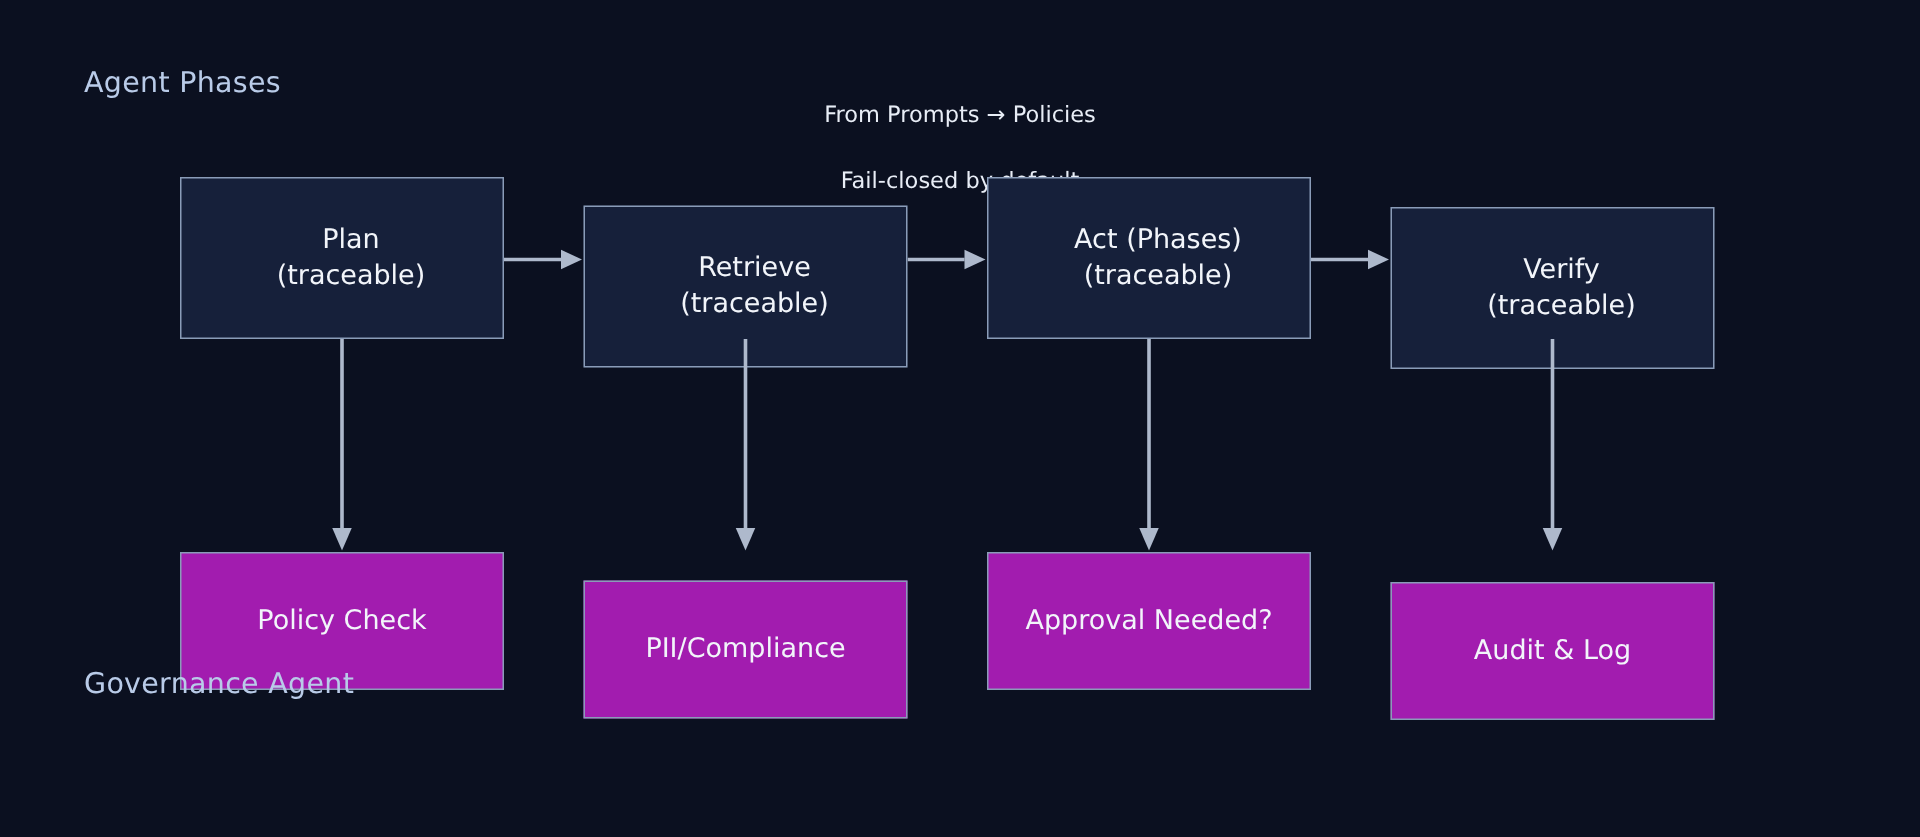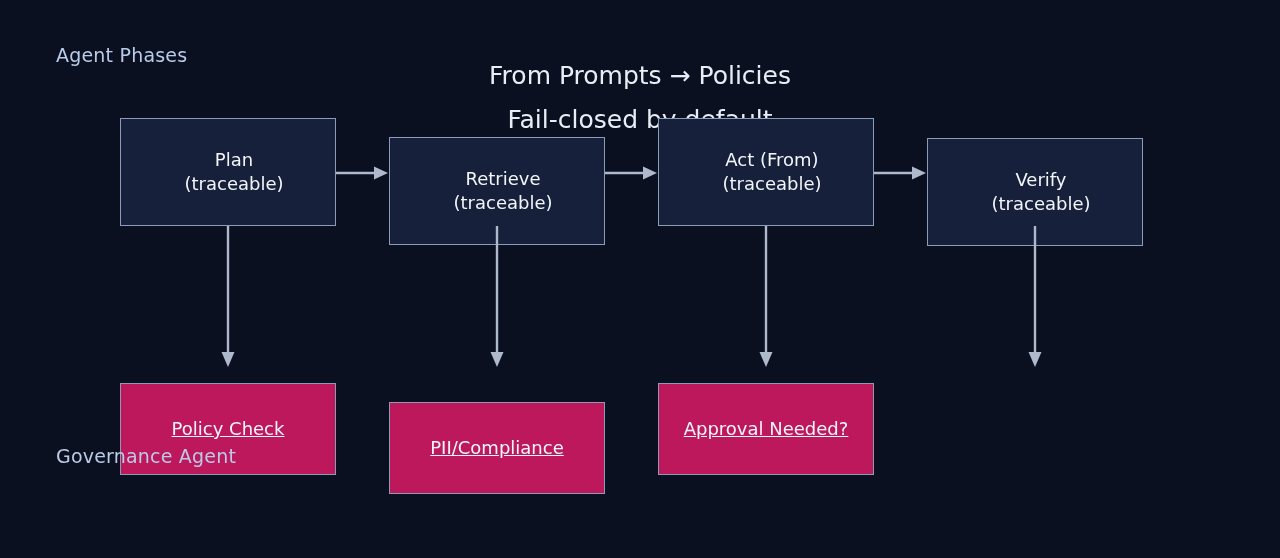--- a/index.html
+++ b/index.html
@@ -33,21 +33,21 @@
   #label-governance-gates { left: 56px; top: 445px; }
 
   
   #diagram-title {
     position: absolute;
     left: 0;
     top: 43px;
     width: 1280px;
     text-align: center;
     color: #e8edf6;
-    font-size: 25px;
+    font-size: 15px;
     line-height: 22px;
     white-space: pre-line;
   }
   #diagram-title .line { display: block; }
 
   
   .node {
     position: absolute;
     box-sizing: border-box;
     display: flex;
@@ -61,25 +61,24 @@
     white-space: pre-line;
   }
   .node.phase {
     background: #16203a;
     top: 118px;
     height: 108px;
     width: 216px;
     padding-left: 12px;
   }
   .node.gate {
-    background: #be185d;
-    top: 383px;
+    background: #a21caf;
+    top: 368px;
     height: 92px;
     width: 216px;
-    text-decoration: underline;
   }
   .col-0 { left: 120px; }
   .col-1 { left: 389px; margin-top: 19px; }
   .col-2 { left: 658px; }
   .col-3 { left: 927px; margin-top: 20px; }
 
   
   .h-arrow {
     position: absolute;
     top: 165px;
@@ -112,21 +111,21 @@
 
   <div id="diagram-title">
     <span class="line">From Prompts → Policies</span>
     <span class="line">Fail-closed by default</span>
   </div>
 
   <div class="node phase col-0">Plan
 (traceable)</div>
   <div class="node phase col-1">Retrieve
 (traceable)</div>
-  <div class="node phase col-2">Act (From)
+  <div class="node phase col-2">Act (Phases)
 (traceable)</div>
   <div class="node phase col-3">Verify
 (traceable)</div>
 
   <div class="h-arrow ha-0">
     <svg width="53" height="16" viewBox="0 0 53 16">
       <line x1="0" y1="8" x2="38" y2="8" stroke="#aeb9cc" stroke-width="2.4"></line>
       <polygon points="38,1.5 52,8 38,14.5" fill="#aeb9cc"></polygon>
     </svg>
   </div>
@@ -164,16 +163,17 @@
   <div class="v-arrow va-3">
     <svg width="16" height="142" viewBox="0 0 16 142">
       <line x1="8" y1="0" x2="8" y2="126" stroke="#aeb9cc" stroke-width="2.4"></line>
       <polygon points="1.5,126 14.5,126 8,141" fill="#aeb9cc"></polygon>
     </svg>
   </div>
 
   <div class="node gate col-0">Policy Check</div>
   <div class="node gate col-2">Approval Needed?</div>
   <div class="node gate col-1">PII/Compliance</div>
+  <div class="node gate col-3">Audit &amp; Log</div>
 
   <div class="section-label" id="label-governance-gates">Governance Agent</div>
 
 </div>
 
 </body></html>

